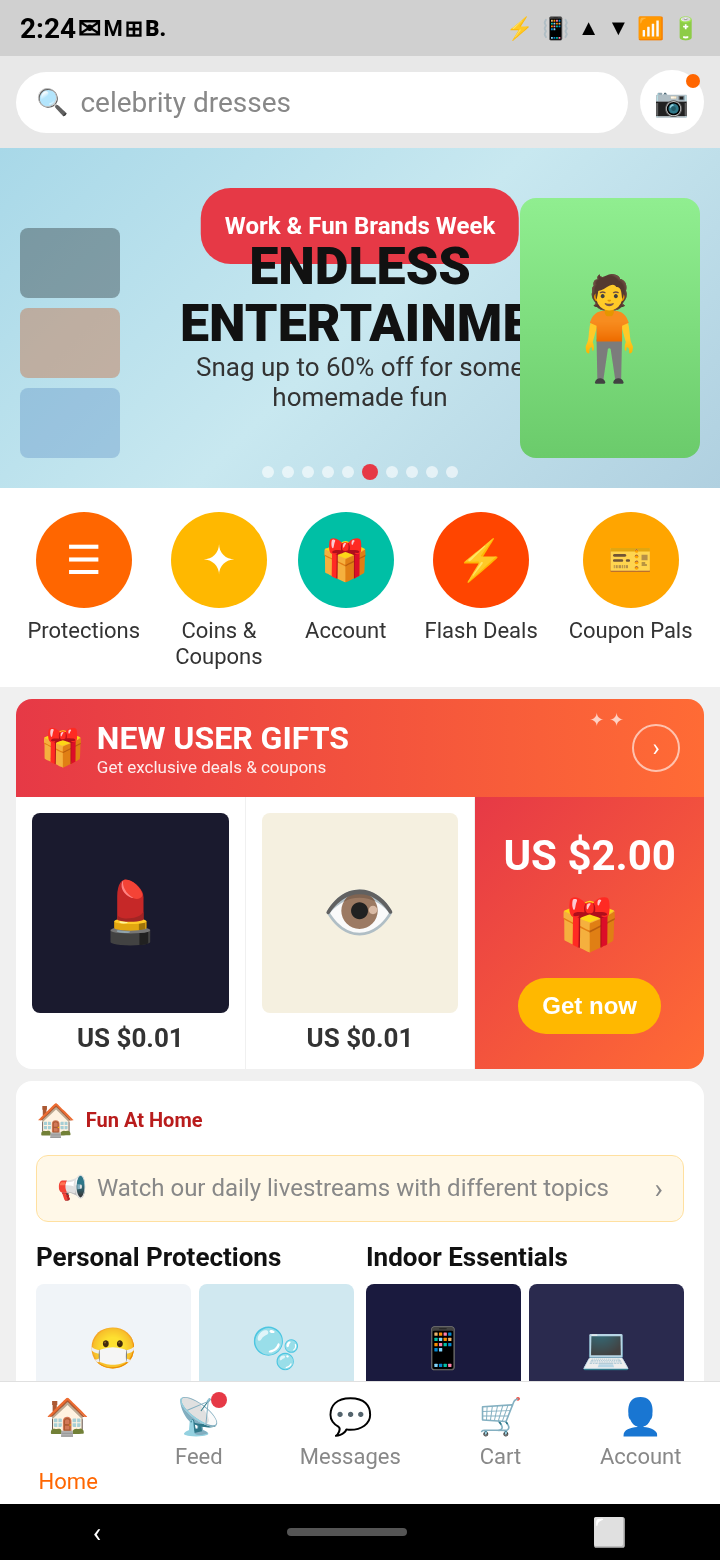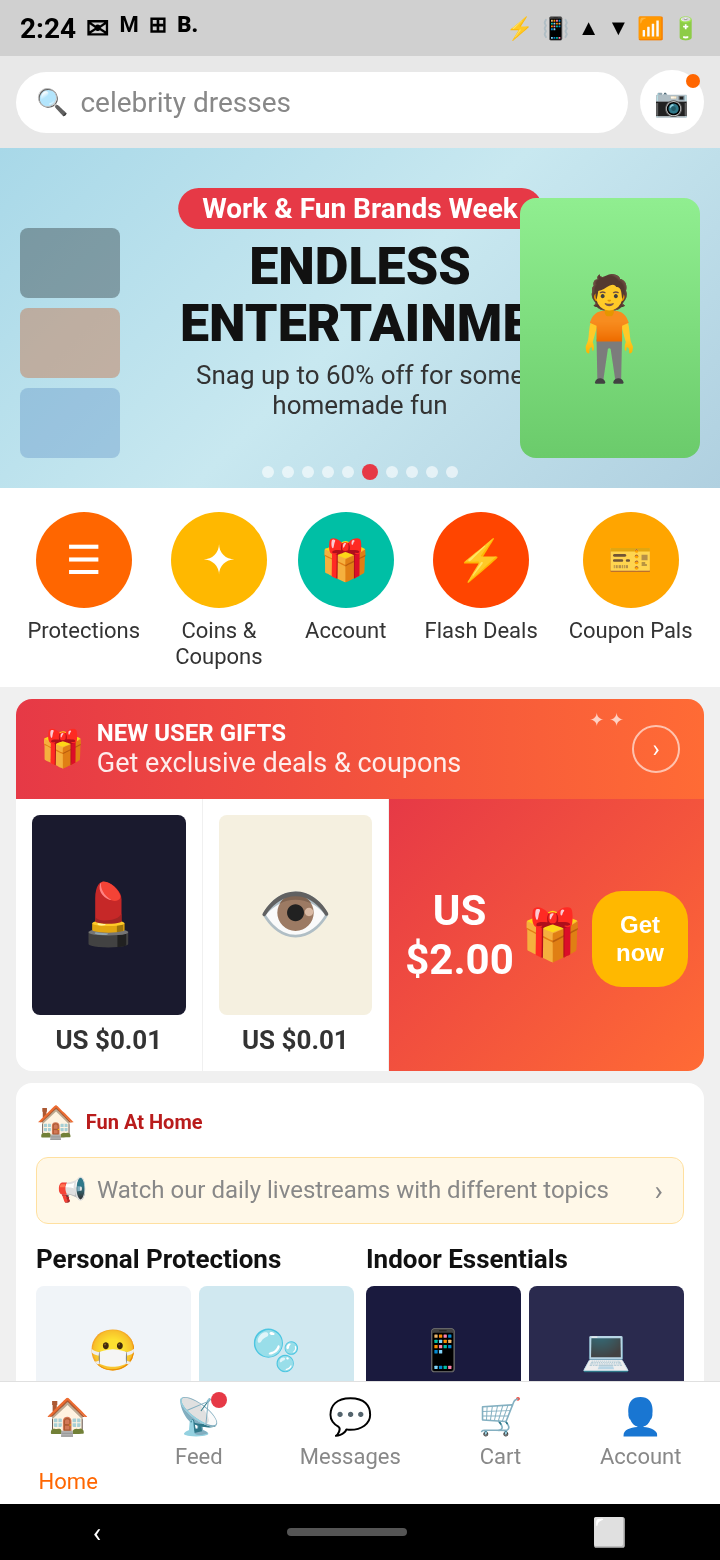--- a/index.html
+++ b/index.html
@@ -16,21 +16,21 @@
     .status-bar {
       background: #d0d0d0;
       height: 56px;
       display: flex;
       align-items: center;
       justify-content: space-between;
       padding: 0 20px;
       font-size: 28px;
       font-weight: bold;
     }
-    .status-left { display: flex; align-items: flex-start; gap: 10px; }
+    .status-left { display: flex; align-items: center; gap: 2px; }
     .status-right { display: flex; align-items: center; gap: 8px; font-size: 22px; }
 
     
     .search-container {
       background: #e8e8e8;
       padding: 14px 16px;
       display: flex;
       align-items: center;
       gap: 12px;
     }
@@ -80,44 +80,43 @@
       align-items: center;
       justify-content: center;
     }
     .banner-badge {
       position: absolute;
       top: 40px;
       left: 50%;
       transform: translateX(-50%);
       background: #e63946;
       color: white;
-      padding: 4px 24px;
+      padding: 24px 24px;
       border-radius: 30px;
-      font-size: 28px;
+      font-size: 24px;
       font-weight: bold;
       white-space: nowrap;
     }
     .banner-text {
       position: absolute;
       top: 90px;
       left: 50%;
       transform: translateX(-50%);
       text-align: center;
       width: 360px;
     }
     .banner-title {
       font-size: 52px;
       font-weight: 900;
       color: #111;
       line-height: 1.1;
     }
     .banner-subtitle {
       font-size: 26px;
       color: #333;
-      margin-top: 8px;
     }
     .banner-person {
       position: absolute;
       right: 20px;
       bottom: 30px;
       width: 180px;
       height: 260px;
       background: linear-gradient(180deg, #90ee90 0%, #6bcb6b 100%);
       border-radius: 16px;
       display: flex;
@@ -203,22 +202,22 @@
       padding: 20px 24px;
       display: flex;
       align-items: center;
       justify-content: space-between;
       color: white;
       position: relative;
       overflow: hidden;
     }
     .new-user-left { display: flex; align-items: center; gap: 12px; }
     .gift-icon { font-size: 36px; }
-    .new-user-title { font-size: 24px; font-weight: bold; }
-    .new-user-subtitle { font-size: 27px; opacity: 0.9; }
+    .new-user-title { font-size: 32px; font-weight: bold; }
+    .new-user-subtitle { font-size: 17px; opacity: 0.9; }
     .new-user-arrow {
       width: 48px;
       height: 48px;
       border-radius: 50%;
       border: 2px solid rgba(255,255,255,0.6);
       display: flex;
       align-items: center;
       justify-content: center;
       font-size: 24px;
       cursor: pointer;
@@ -264,35 +263,35 @@
     .product-img.dark { background: #1a1a2e; }
     .product-img.light-yellow { background: #f5f0e0; }
     .product-price { font-size: 26px; font-weight: bold; color: #333; }
 
     
     .coupon-card {
       flex: 1;
       background: linear-gradient(135deg, #e63946, #ff6b35);
       padding: 16px;
       display: flex;
-      flex-direction: row;
+      flex-direction: column;
       align-items: center;
       justify-content: center;
       gap: 8px;
       color: white;
       text-align: center;
       min-height: 260px;
     }
     .coupon-amount { font-size: 42px; font-weight: bold; }
     .coupon-label { font-size: 24px; }
     .coupon-gift { font-size: 50px; margin: 8px 0; }
     .get-now-btn {
       background: #FFB800;
       color: white;
-      padding: 20px 24px;
+      padding: 14px 24px;
       border-radius: 30px;
       font-size: 24px;
       font-weight: bold;
       cursor: pointer;
       border: none;
       margin-top: 8px;
     }
 
     
     .section-card {

